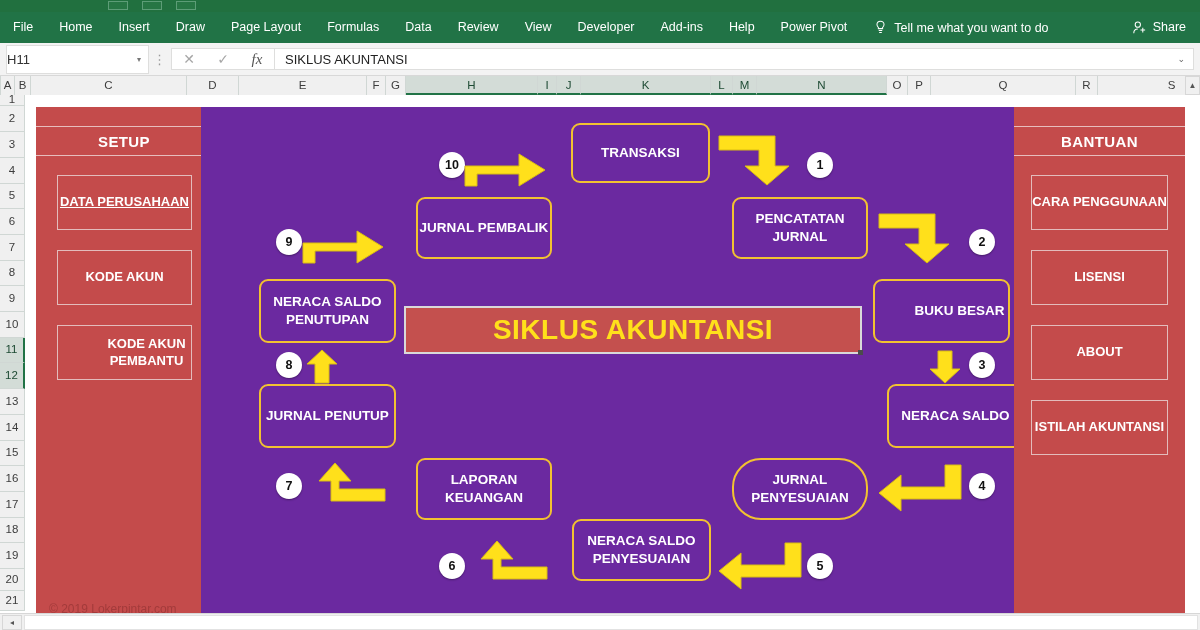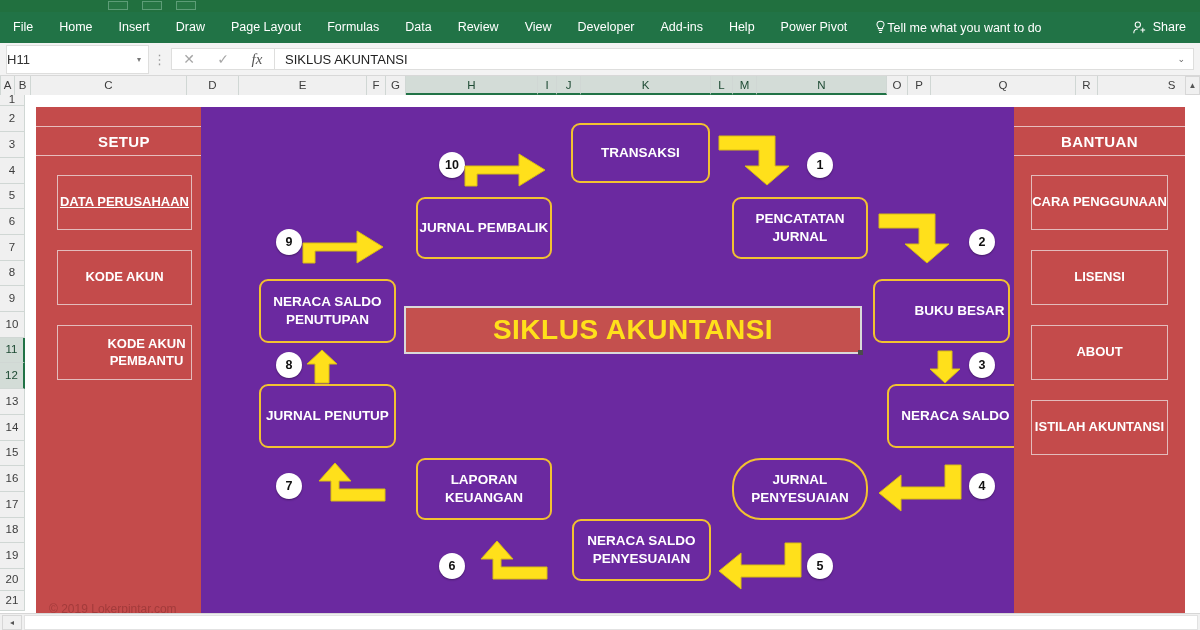--- a/index.html
+++ b/index.html
@@ -24,21 +24,21 @@
   .ribbon {
     position: absolute; left: 0; top: 12px; width: 1200px; height: 31px;
     background: #217346; display: flex; align-items: center;
   }
   .tabs { display: flex; align-items: center; }
   .tab {
     color: #fff; font-size: 12.5px; padding: 0 13px; line-height: 31px;
     white-space: nowrap; cursor: default;
   }
   .tellme {
-    display: flex; align-items: center; margin-left: 14px;
+    display: flex; align-items: center; gap: 7px; margin-left: 14px;
     color: #fff; font-size: 12.5px; white-space: nowrap;
   }
   .bulb { width: 13px; height: 15px; display: block; }
   .share {
     position: absolute; right: 14px; top: 0; line-height: 31px;
     color: #fff; font-size: 12.5px; display: flex; align-items: center; gap: 6px;
   }
   .share-ico { width: 15px; height: 15px; display: block; }
 
   

